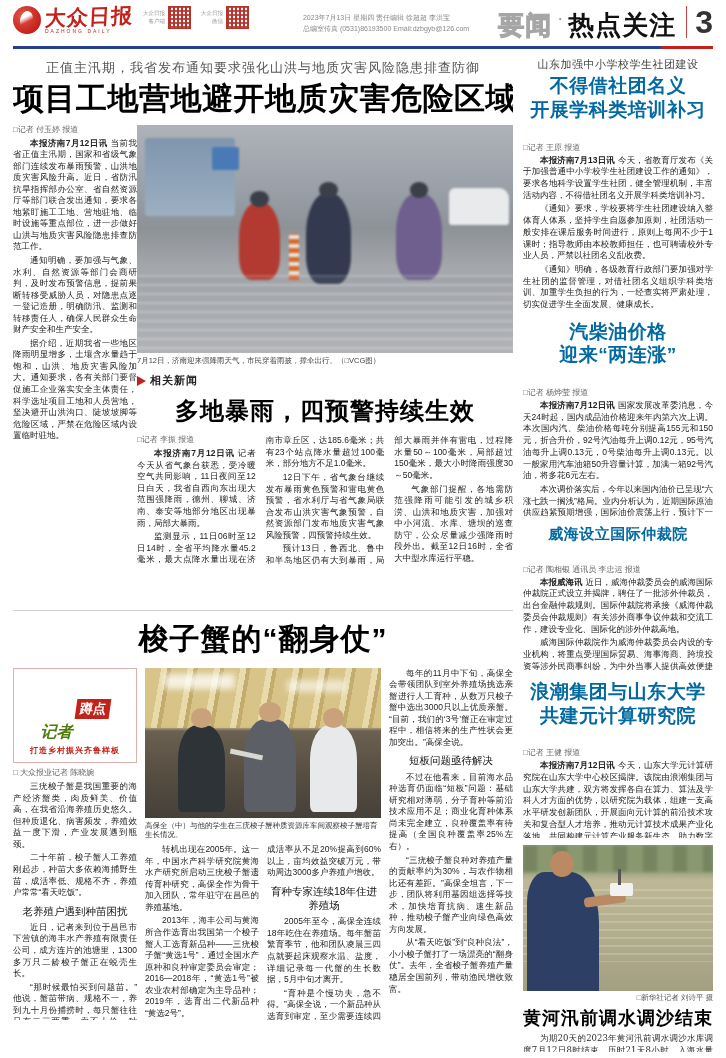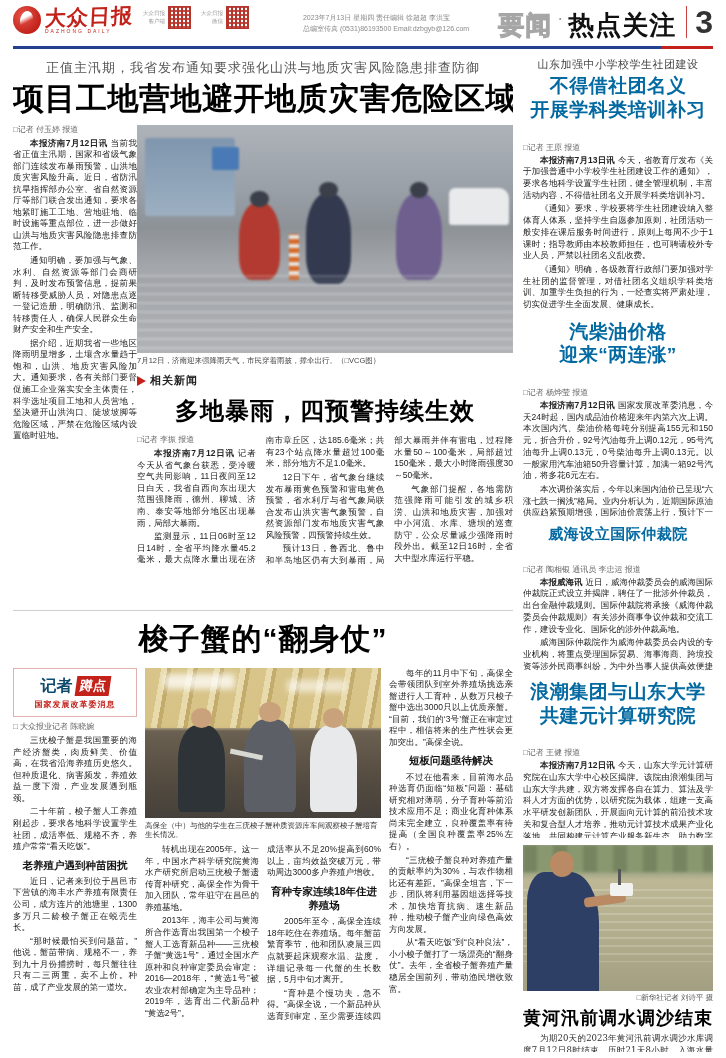--- a/index.html
+++ b/index.html
@@ -69,25 +69,25 @@
   .cols3{columns:3;column-gap:10px;flex:1;overflow:hidden;}
 
   .divider-h{height:1px;background:#cfcfcf;margin:7px 0 6px;}
 
   
   .headline-crab{font-size:30px;font-weight:900;text-align:center;letter-spacing:1px;color:#000;margin:2px 0 8px;}
   .crab-row{display:flex;gap:8px;height:352px;overflow:hidden;}
   .crab-left{width:124px;flex:0 0 auto;overflow:hidden;}
   .badge-box{border:1px solid #e2b0ac;padding:6px 4px 5px;text-align:center;margin-bottom:5px;}
   .badge-line{display:flex;align-items:center;justify-content:center;gap:3px;}
-  .badge-cn{font-family:"DejaVu Serif","Liberation Serif",serif;font-size:16px;font-weight:bold;color:#0c4a6e;}
+  .badge-cn{font-family:"DejaVu Serif","Liberation Serif",serif;font-size:16px;font-weight:bold;color:#4d7c0f;font-style:italic;margin-top:46px;}
   .badge-tag{background:#c3221b;color:#fff;font-size:13px;font-weight:900;padding:1px 4px;transform:skewX(-8deg);}
   .badge-slogan{font-size:8px;color:#c3221b;font-weight:bold;margin-top:4px;letter-spacing:1px;}
   .crab-byline{font-size:8px;color:#666;margin:2px 0 4px;}
-  .subhead{font-size:10.5px;font-weight:700;text-align:center;color:#111;margin:5px 0 4px;text-indent:0 !important;}
+  .subhead{font-size:10.5px;font-weight:400;text-align:center;color:#111;margin:5px 0 4px;text-indent:0 !important;}
   .crab-mid{width:236px;flex:0 0 auto;display:flex;flex-direction:column;overflow:hidden;}
   .photo-green{width:100%;height:150px;background:linear-gradient(#efe7cf 0%,#e3d4a8 38%,#6b6152 42%,#574e42 70%,#45403a 100%);}
   .pg-roof{position:absolute;left:0;top:0;width:100%;height:40%;background:repeating-linear-gradient(100deg,rgba(214,193,130,.9) 0 16px,rgba(232,218,170,.9) 16px 22px,rgba(190,166,100,.9) 22px 26px);}
   .pg-light{position:absolute;left:8%;top:4%;width:30%;height:10%;background:rgba(255,255,255,.75);filter:blur(3px);}
   .pg-light2{position:absolute;left:60%;top:8%;width:25%;height:8%;background:rgba(255,255,255,.6);filter:blur(3px);}
   .pg-person{position:absolute;border-radius:40% 40% 8% 8%;}
   .pg-p1{left:14%;top:38%;width:20%;height:58%;background:#2e3337;}
   .pg-p2{left:42%;top:34%;width:22%;height:62%;background:#5c6066;}
   .pg-p3{left:70%;top:38%;width:20%;height:58%;background:#e8e9ea;}
   .pg-head{position:absolute;width:9%;height:13%;background:#c9a27c;border-radius:50%;}
@@ -220,26 +220,26 @@
 
       <div>
         <div class="headline-crab">梭子蟹的“翻身仗”</div>
         <div class="crab-row">
           <div class="crab-left body-text">
             <div class="badge-box">
               <div class="badge-line">
                 <span class="badge-cn">记者</span>
                 <span class="badge-tag">蹲点</span>
               </div>
-              <div class="badge-slogan">国家发展改革委消息</div>
+              <div class="badge-slogan">打造乡村振兴齐鲁样板</div>
             </div>
             <p class="byline crab-byline">□ 大众报业记者 陈晓婉</p>
             <div>
                 <p>三疣梭子蟹是我国重要的海产经济蟹类，肉质鲜美、价值高，在我省沿海养殖历史悠久。但种质退化、病害频发，养殖效益一度下滑，产业发展遇到瓶颈。</p>
-                <p>二十年前，梭子蟹人工养殖刚起步，要求各地科学设置学生社团，成活率低、规格不齐，养殖户常常“看天吃饭”。</p>
+                <p>二十年前，梭子蟹人工养殖刚起步，种苗大多依赖海捕野生苗，成活率低、规格不齐，养殖户常常“看天吃饭”。</p>
               </div>
             <div class="subhead">老养殖户遇到种苗困扰</div>
             <div>
                 <p>近日，记者来到位于昌邑市下营镇的海丰水产养殖有限责任公司，成方连片的池塘里，1300多万只二龄梭子蟹正在蜕壳生长。</p>
                 <p>“那时候最怕买到问题苗。”他说，蟹苗带病、规格不一，养到九十月份捕捞时，每只蟹往往只有二三两重，卖不上价。种苗，成了产业发展的第一道坎。</p>
               </div>
           </div>
 
           <div class="crab-mid">
             <div class="photo photo-green">

